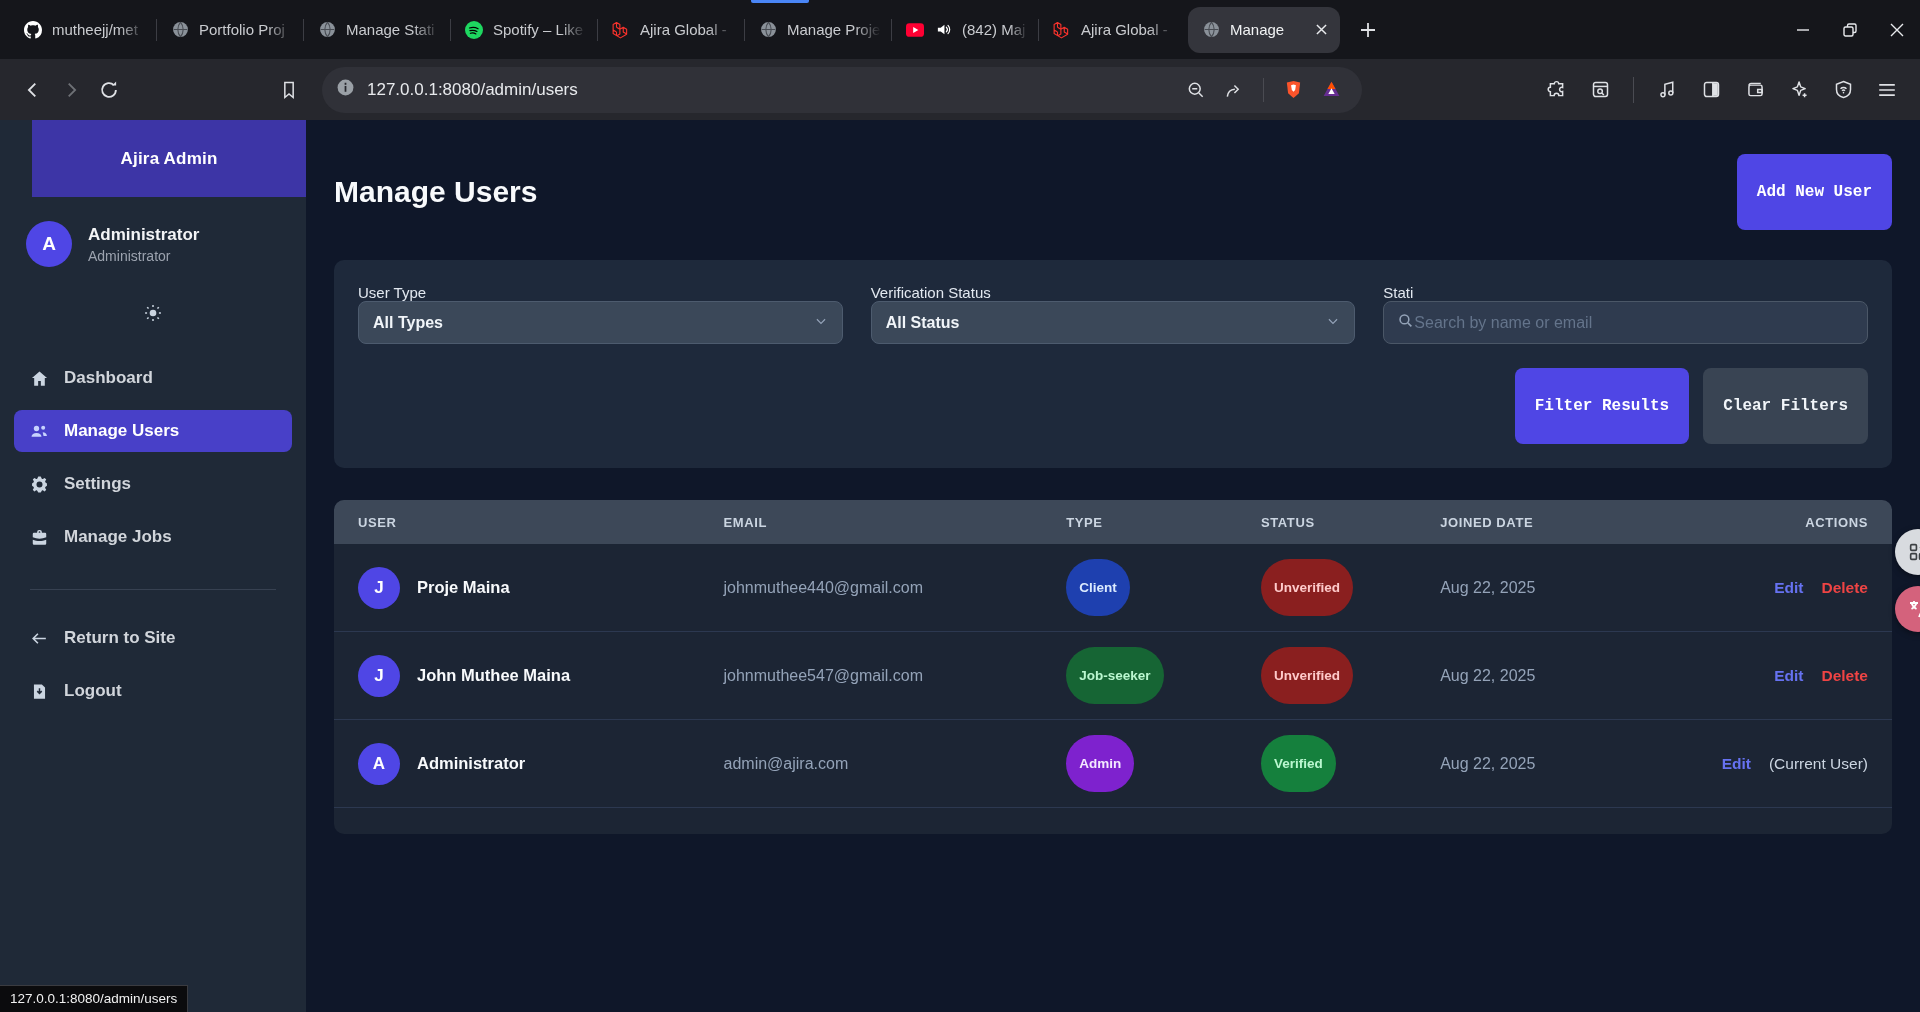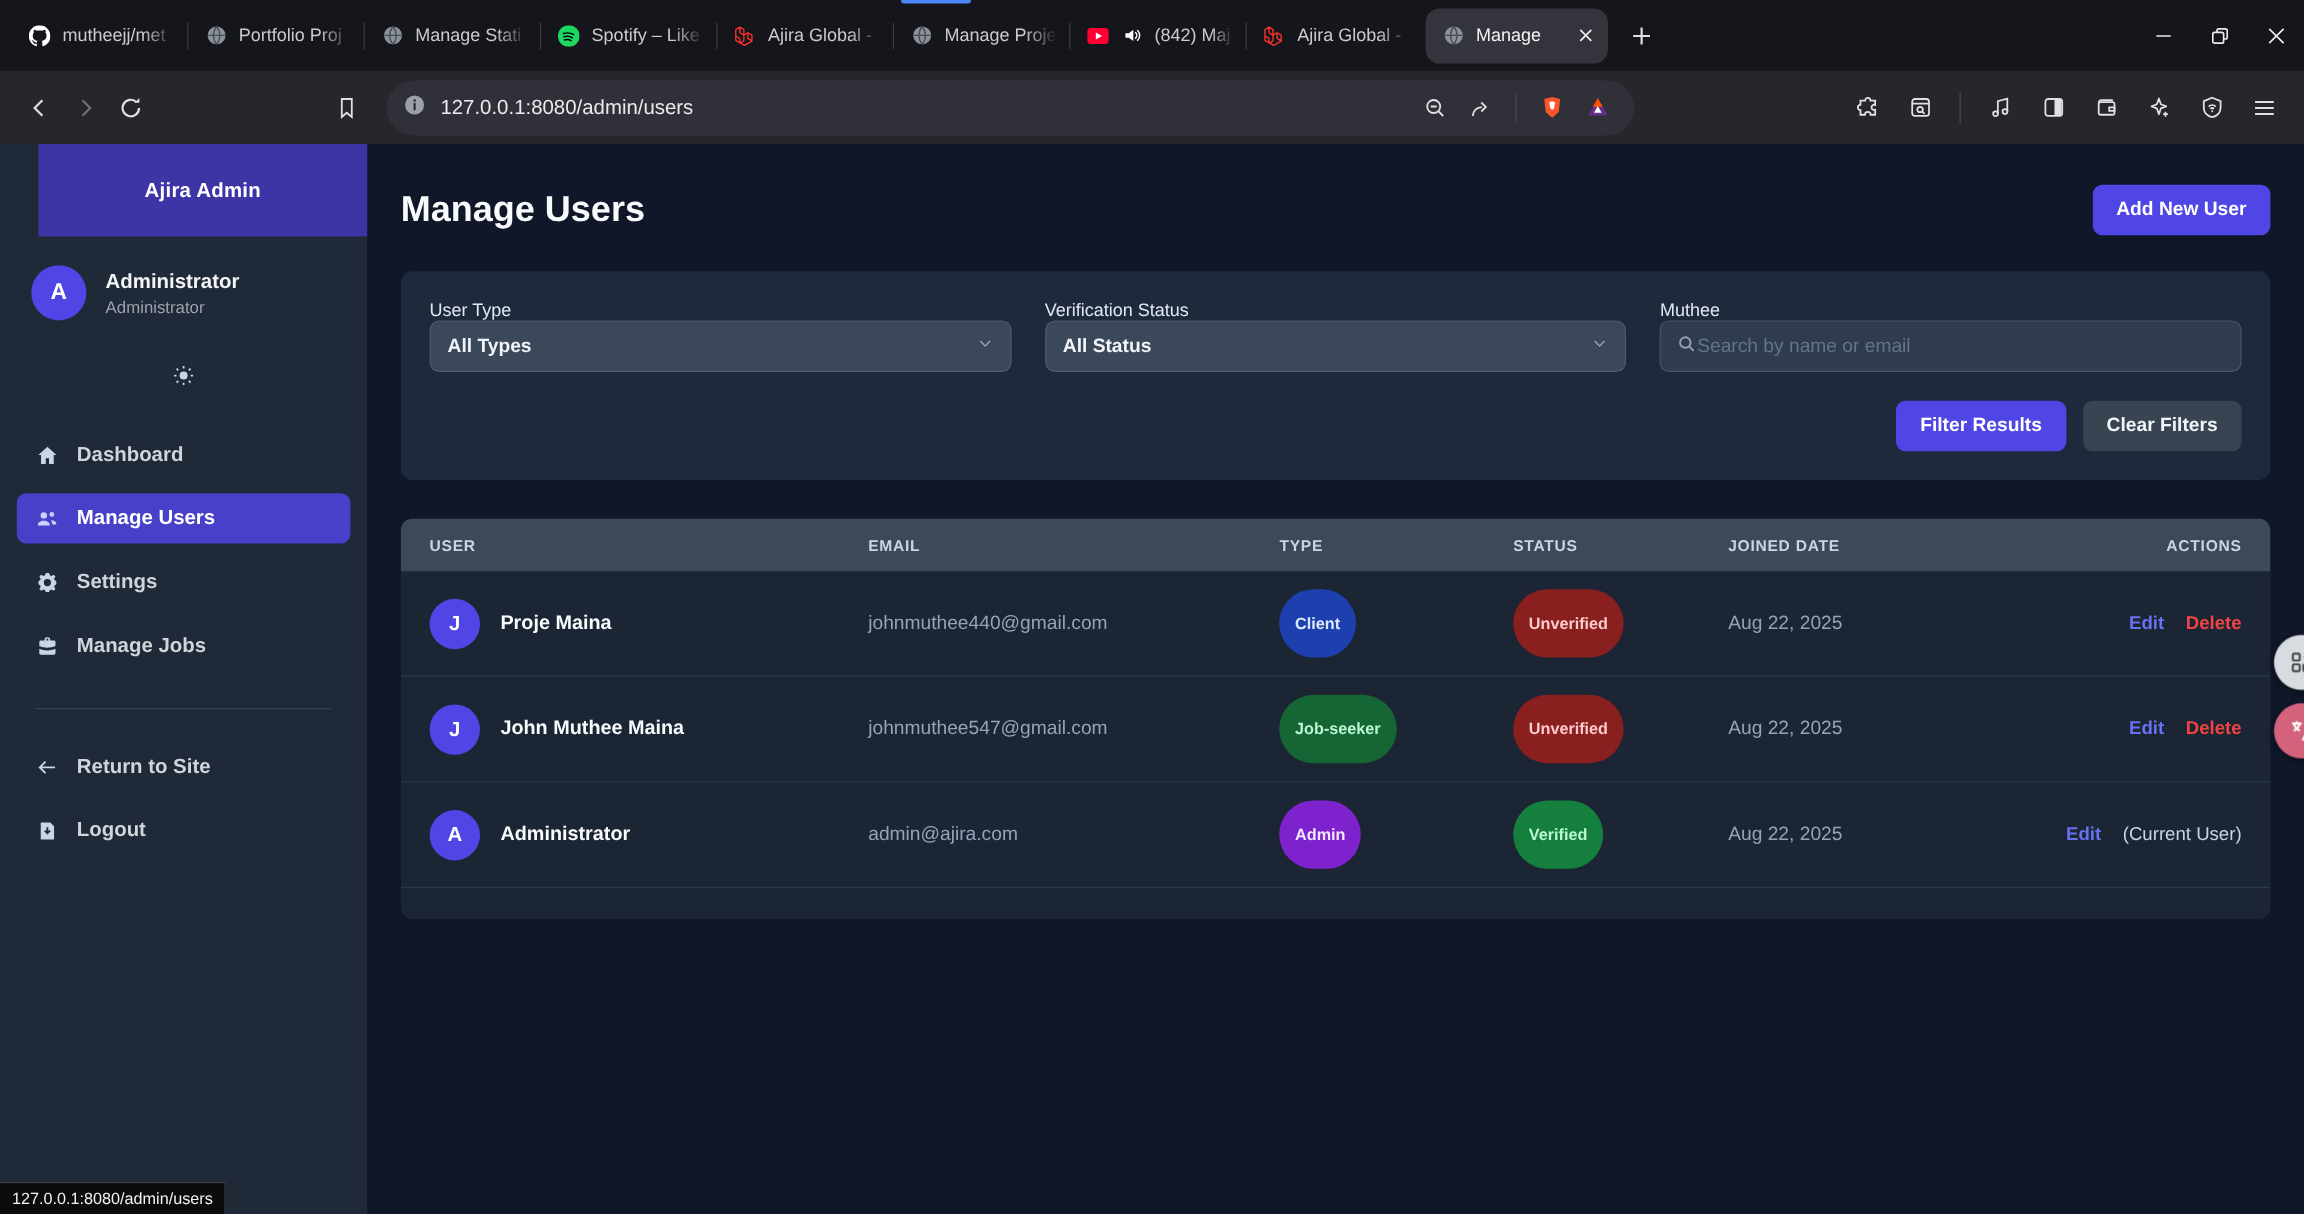--- a/index.html
+++ b/index.html
@@ -43,21 +43,21 @@
   .nav { padding:30px 14px 0; display:flex; flex-direction:column; gap:11px; }
   .nav-item { display:flex; align-items:center; gap:15px; padding:11px 15px; border-radius:8px; color:#d1d5db; font-size:17px; font-weight:600; cursor:pointer; }
   .nav-item .n-icon { width:20px; display:flex; justify-content:center; color:#cbd5e1; }
   .nav-item.active { background:#4840c8; color:#fff; }
   .nav-item.active .n-icon { color:#c7d2fe; }
   .side-divider { height:1px; background:#374151; margin:20px 16px 16px; }
 
   .main { flex:1; padding:0 28px; position:relative; }
   .page-head { display:flex; align-items:center; justify-content:space-between; padding-top:34px; }
   .page-title { font-size:30px; font-weight:800; color:#f8fafc; }
-  .btn { border:none; border-radius:8px; font-family:Liberation Sans, sans-serif; font-size:16px; font-weight:700; padding:12px 20px; cursor:pointer; }
+  .btn { border:none; border-radius:8px; font-family:Liberation Mono, monospace; font-size:16px; font-weight:700; padding:29px 20px; cursor:pointer; }
   .btn-primary { background:#4f46e5; color:#fff; }
   .btn-secondary { background:#394453; color:#f1f5f9; }
 
   .filter-card { margin-top:30px; background:#1e293b; border-radius:10px; padding:24px; }
   .filter-grid { display:grid; grid-template-columns:1fr 1fr 1fr; gap:28px; }
   .field-label { font-size:15px; color:#e2e8f0; }
   .select { height:43px; background:#3b4859; border:1px solid #4d5b6e; border-radius:8px; display:flex; align-items:center; justify-content:space-between; padding:0 14px; color:#f1f5f9; font-size:16px; font-weight:600; cursor:pointer; }
   .select .chev { color:#94a3b8; }
   .search-box { height:43px; background:#2f3b4f; border:1px solid #4b5767; border-radius:8px; display:flex; align-items:center; padding:0 13px; }
   .search-box svg { color:#94a3b8; flex:none; }
@@ -455,21 +455,21 @@
           <div class="select">
             <span>All Status</span>
             <span class="chev">
               <svg width="14" height="14" viewBox="0 0 24 24" fill="none" stroke="currentColor" stroke-width="2">
                   <path d="M5 9l7 7 7-7"></path>
                 </svg>
             </span>
           </div>
         </div>
         <div>
-          <div class="field-label">Muthee</div>
+          <div class="field-label">Stati</div>
           <div class="search-box">
             <span>
               <svg width="17" height="17" viewBox="0 0 24 24" fill="none" stroke="currentColor" stroke-width="2.2">
                   <circle cx="10.5" cy="10.5" r="6.2"></circle>
                   <path d="m15.3 15.3 5 5"></path>
                 </svg>
             </span>
             <input type="text" placeholder="Search by name or email" style="">
           </div>
         </div>

